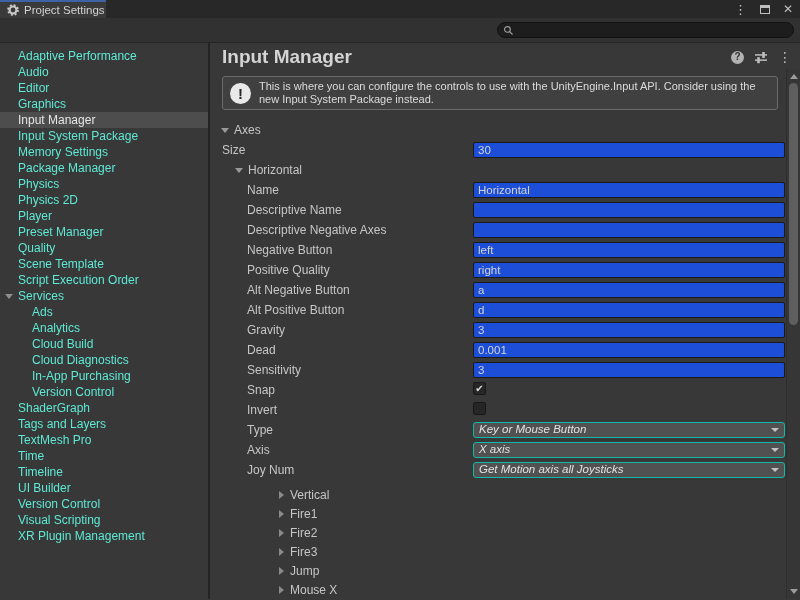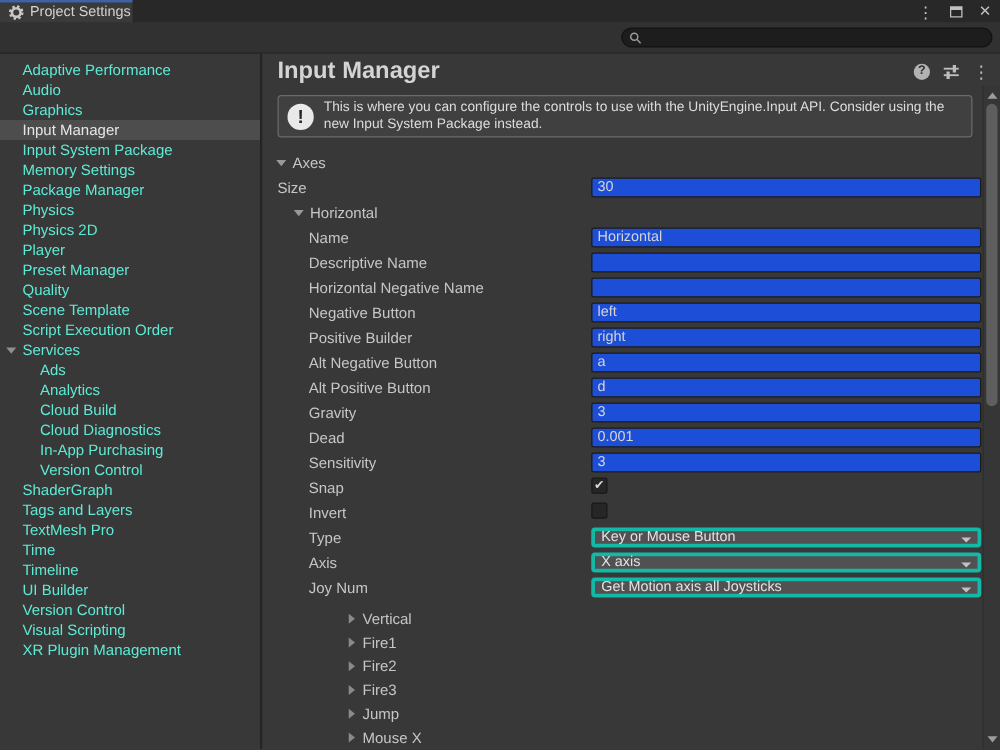--- a/index.html
+++ b/index.html
@@ -85,22 +85,22 @@
   .p2  { padding-left:37px; }
   .tri-open  { width:0; height:0; border-left:4px solid transparent; border-right:4px solid transparent; border-top:5px solid #999999; margin-right:5px; }
   .tri-closed{ width:0; height:0; border-top:4px solid transparent; border-bottom:4px solid transparent; border-left:5px solid #8a8a8a; margin-right:6px; }
 
   .value { position:absolute; left:263px; width:312px; top:2px; height:16px; }
   input.field {
     width:100%; height:16px; background:#1d4ed8; border:1px solid #1a1a1a; border-radius:2px;
     color:#d4d4d4; font-size:11.5px; padding:0 4px; font-family:inherit; outline:none;
   }
   .dropdown {
-    height:16px; background:#515151; border:3px solid #14b8a6; border-radius:3px;
-    display:flex; align-items:center; padding:0 5px; color:#e2e2e2; font-size:11.5px; position:relative; white-space:nowrap;
+    height:16px; background:#515151; border:1px solid #14b8a6; border-radius:3px;
+    display:flex; padding:0 5px; color:#e2e2e2; font-size:11.5px; position:relative; white-space:nowrap;font-style:italic;
   }
   .dropdown .arrow { position:absolute; right:5px; top:5px; width:0; height:0;
     border-left:4px solid transparent; border-right:4px solid transparent; border-top:4px solid #c2c2c2; }
   .checkbox {
     width:13px; height:13px; background:#262626; border:1px solid #181818; border-radius:2px;
     display:flex; align-items:center; justify-content:center; color:#dcdcdc; font-size:10px; line-height:1;
   }
 </style>
 </head>
 <body>
@@ -133,20 +133,23 @@
 <div class="bodywrap">
 
   <div class="sidebar">
       <div class="side-item lvl0">
         <span class="lbl">Adaptive Performance</span>
       </div>
       <div class="side-item lvl0">
         <span class="lbl">Audio</span>
       </div>
       <div class="side-item lvl0">
+        <span class="lbl">Editor</span>
+      </div>
+      <div class="side-item lvl0">
         <span class="lbl">Graphics</span>
       </div>
       <div class="side-item lvl0 selected">
         <span class="lbl">Input Manager</span>
       </div>
       <div class="side-item lvl0">
         <span class="lbl">Input System Package</span>
       </div>
       <div class="side-item lvl0">
         <span class="lbl">Memory Settings</span>
@@ -272,33 +275,33 @@
             <div class="value"><input type="text" class="field" value="Horizontal" style=""></div>
           </div>
           <div class="row">
             <div class="label-area p2">
               <span>Descriptive Name</span>
             </div>
             <div class="value"><input type="text" class="field" value="" style=""></div>
           </div>
           <div class="row">
             <div class="label-area p2">
-              <span>Horizontal Negative Name</span>
+              <span>Descriptive Negative Axes</span>
             </div>
             <div class="value"><input type="text" class="field" value="" style=""></div>
           </div>
           <div class="row">
             <div class="label-area p2">
               <span>Negative Button</span>
             </div>
             <div class="value"><input type="text" class="field" value="left" style=""></div>
           </div>
           <div class="row">
             <div class="label-area p2">
-              <span>Positive Builder</span>
+              <span>Positive Quality</span>
             </div>
             <div class="value"><input type="text" class="field" value="right" style=""></div>
           </div>
           <div class="row">
             <div class="label-area p2">
               <span>Alt Negative Button</span>
             </div>
             <div class="value"><input type="text" class="field" value="a" style=""></div>
           </div>
           <div class="row">

